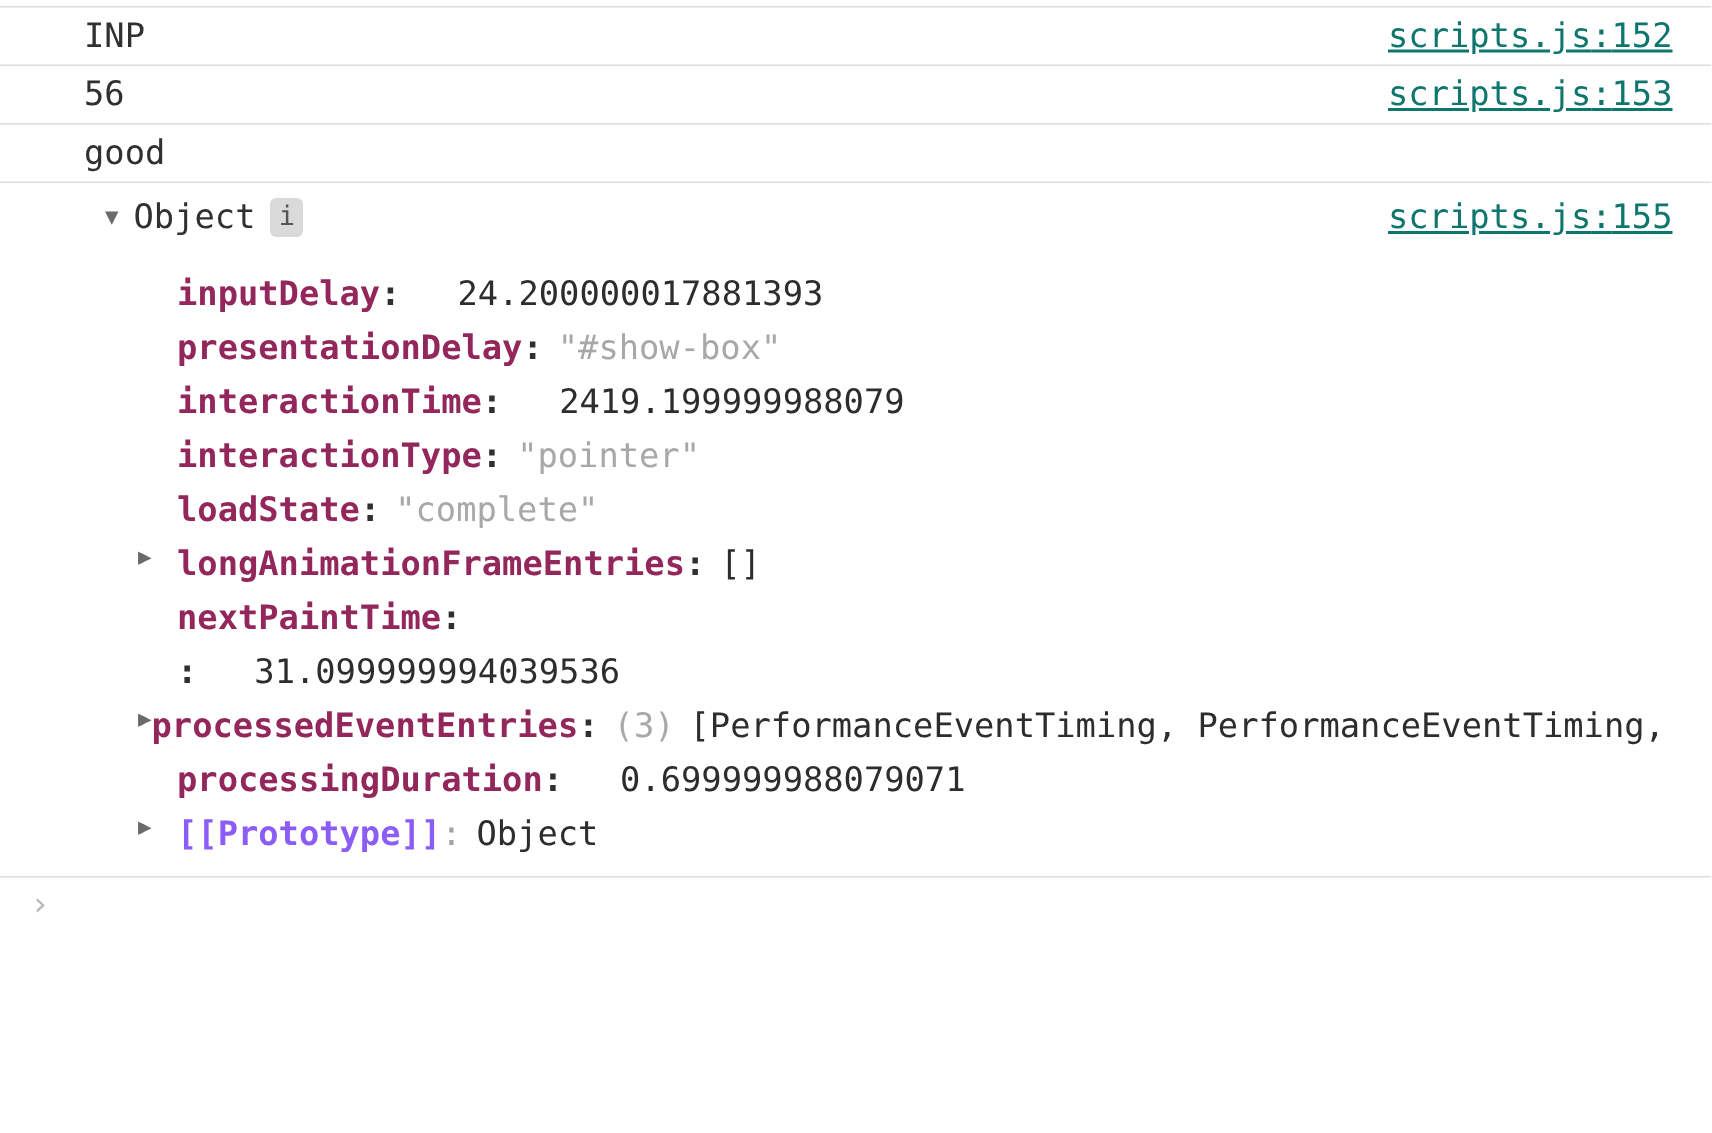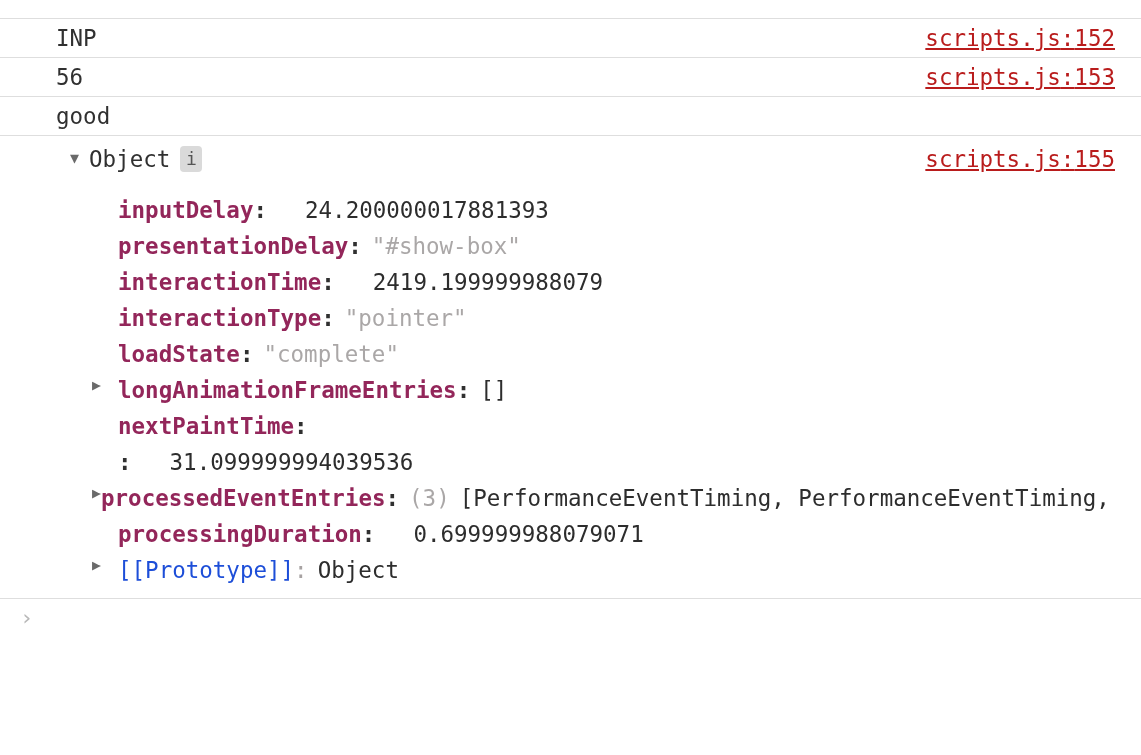--- a/index.html
+++ b/index.html
@@ -5,31 +5,31 @@
     * { box-sizing: border-box; margin: 0; padding: 0; }
     html, body {
       width: 1141px;
       height: 755px;
       background: #fff;
       font-family: ui-monospace, "SF Mono", Menlo, Consolas, monospace;
       font-size: 22.5px;
       color: #303030;
       overflow: hidden;
     }
-    .wrap { padding-top: 18px; }
+    .wrap { padding-top: 4px; }
     .line {
       display: flex;
       justify-content: space-between;
       align-items: center;
       padding: 6px 26px 6px 56px;
       border-bottom: 1px solid #dedede;
     }
     .line:first-child { border-top: 1px solid #dedede; }
     .src-link {
-      color: #b91c1c;
+      color: #0f766e;
       text-decoration: underline;
       text-underline-offset: 2px;
       white-space: nowrap;
       margin-left: 40px;
     }
     .objblock {
       padding: 6px 26px 10px 56px;
       border-bottom: 1px solid #dedede;
     }
     .objhdr {
@@ -70,21 +70,21 @@
     .caret-slot {
       width: 26px;
       display: inline-flex;
       justify-content: flex-start;
       align-items: center;
       color: #6a6a6a;
       font-size: 15px;
       transform: translateY(-1px);
     }
     .key { color: #93265a; font-weight: 700; }
-    .key.muted { color: #1d4ed8; font-weight: 400; }
+    .key.muted { color: #8b5cf6; font-weight: 700; }
     .colon { color: #303030; font-weight: 700; margin-right: 10px; }
     .val-num { color: #2d2d2d; margin-left: 28px; }
     .val-str { color: #aaa7a7; }
     .val-arr { color: #2d2d2d; }
     .count-paren { color: #aaa7a7; margin-right: 10px; }
     .prompt-row {
       display: flex;
       align-items: center;
       padding: 6px 0 6px 20px;
       color: #b8b8b8;

